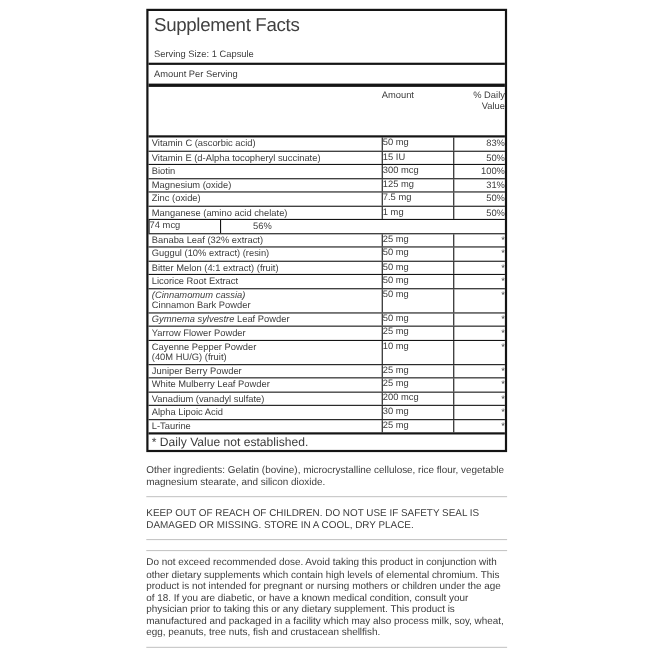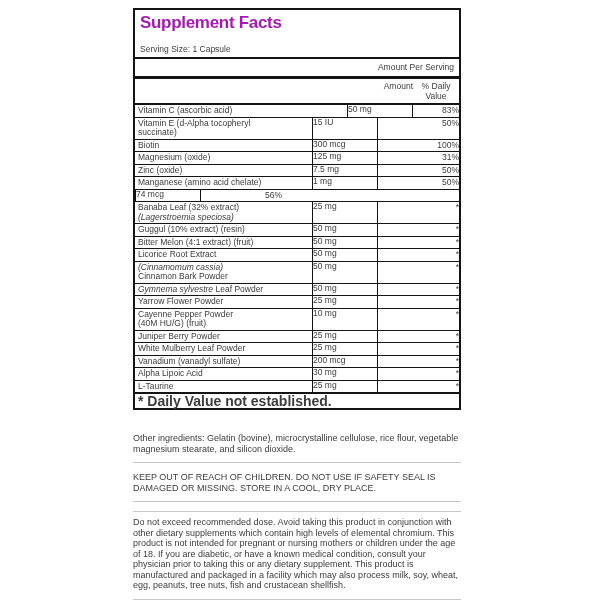--- a/index.html
+++ b/index.html
@@ -23,80 +23,78 @@
     width: 328px;
   }
   
   .facts-box {
     border: 2px solid var(--border);
     background: #fff;
   }
   .facts-header { padding: 4px 5px 3px 5px; }
   .title {
     font-size: 17px;
-    font-weight: bold;
+    font-weight: normal;
     line-height: 18px;
     letter-spacing: -0.3px;
-    color: #a21caf;
+    color: #404040;
   }
   .serving {
     font-size: 8.5px;
     line-height: 10px;
     margin-top: 12px;
   }
   .aps {
     border-top: 2px solid var(--border);
     padding: 3px 5px 4px 5px;
     font-size: 8.5px;
-    text-align: right;
   }
   .thickbar { height: 3px; background: var(--border); }
   .colhead {
     display: flex;
     font-size: 8.5px;
     line-height: 9.5px;
     padding: 3px 0 2px 0;
     align-items: flex-start;
   }
   .colhead .c-name { flex: 1; }
-  .colhead .c-amt { width: 66px; text-align: right; }
-  .colhead .c-dv  { width: 46px; text-align: center; }
-  .rows { border-top: 2px solid var(--border); }
+  .colhead .c-amt { width: 66px; text-align: left; }
+  .colhead .c-dv  { width: 46px; text-align: right; }
+  .rows { border-top: 2px solid var(--border); margin-top: 20px; }
   .trow {
     display: flex;
     font-size: 8.5px;
     line-height: 9.5px;
     align-items: stretch;
   }
-  .trow + .trow { border-top: 1px solid var(--border); gap: 35px; }
+  .trow + .trow { border-top: 1px solid var(--border); }
   .trow .name {
     flex: 1;
     padding: 1px 2px 1px 3px;
   }
   .trow .amt {
     width: 66px;
     border-left: 1px solid var(--border);
     border-right: 1px solid var(--border);
     padding: 0 0;
   }
   .trow .dv {
     width: 46px;
     text-align: right;
     padding: 1px 0;
   }
   .it { font-style: italic; }
   .footnote {
     border-top: 2px solid var(--border);
-    font-size: 14px;
+    font-size: 11px;
     line-height: 10px;
     padding: 2px 3px 2px 3px;
-    font-weight: bold;
   }
   
-  .footer { margin-top: 23px; }
+  .footer { margin-top: 11px; }
   .footer p {
     margin: 0;
     font-size: 9px;
     line-height: 10.5px;
     color: var(--text);
   }
   .sep {
     border: none;
     border-top: 1px solid var(--sep);
     margin: 8px 0 9px 0;
@@ -164,21 +162,20 @@
           <div class="amt">1 mg</div>
           <div class="dv">50%</div>
         </div>
         <div class="trow">
           <div class="amt">74 mcg</div>
           <div class="dv">56%</div>
         </div>
         <div class="trow">
           <div class="name">
             <div><span>Banaba Leaf (32% extract)</span></div>
-            <div><span class="it">(Lagerstroemia speciosa)</span></div>
           </div>
           <div class="amt">25 mg</div>
           <div class="dv">*</div>
         </div>
         <div class="trow">
           <div class="name">
             <div><span>Guggul (10% extract) (resin)</span></div>
           </div>
           <div class="amt">50 mg</div>
           <div class="dv">*</div>

